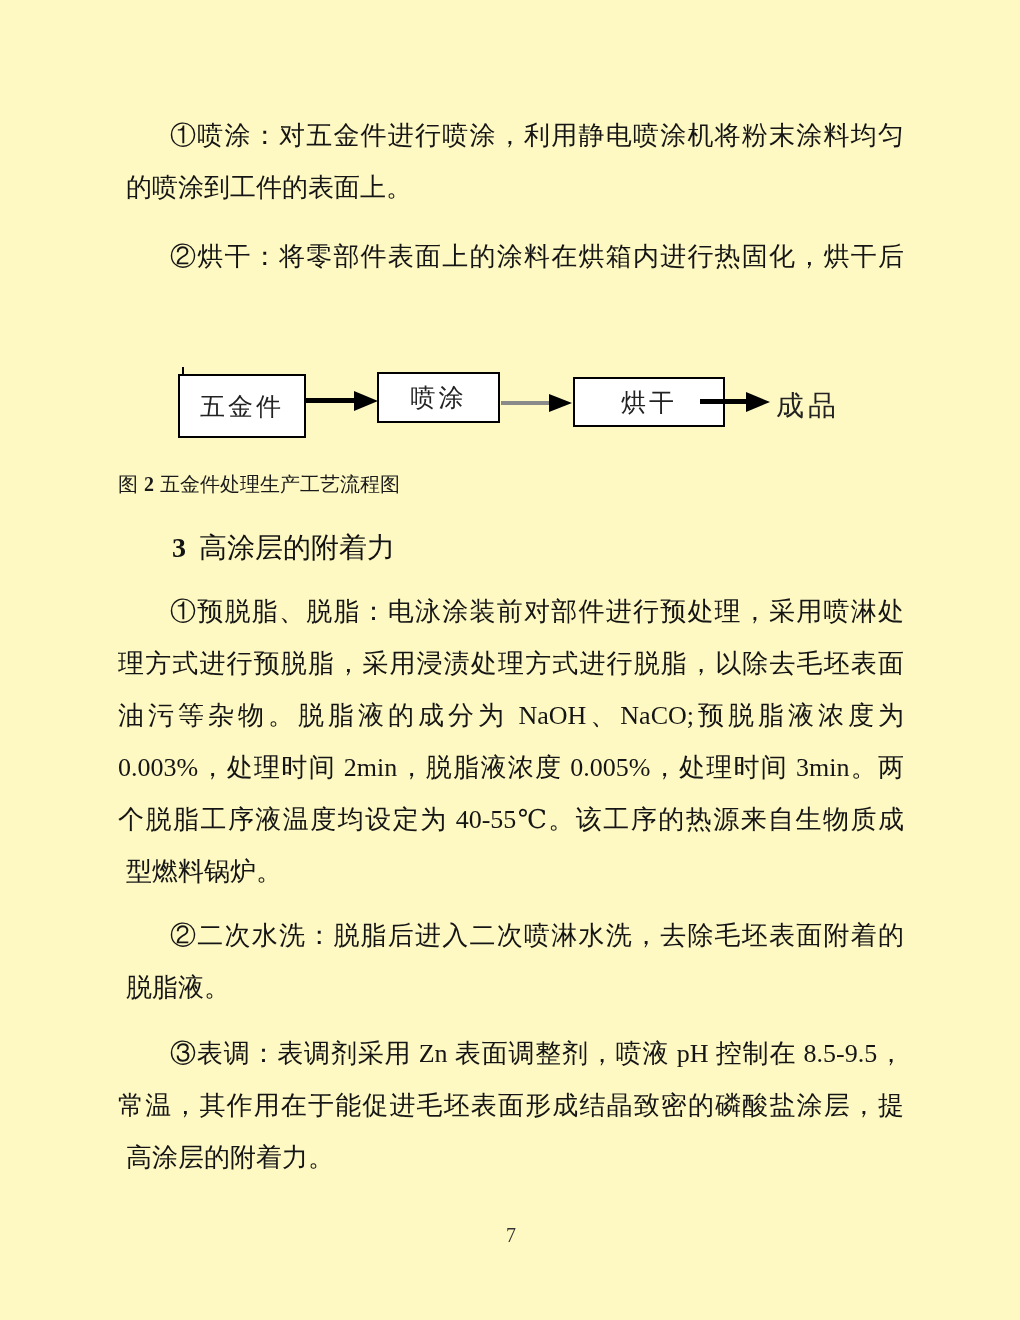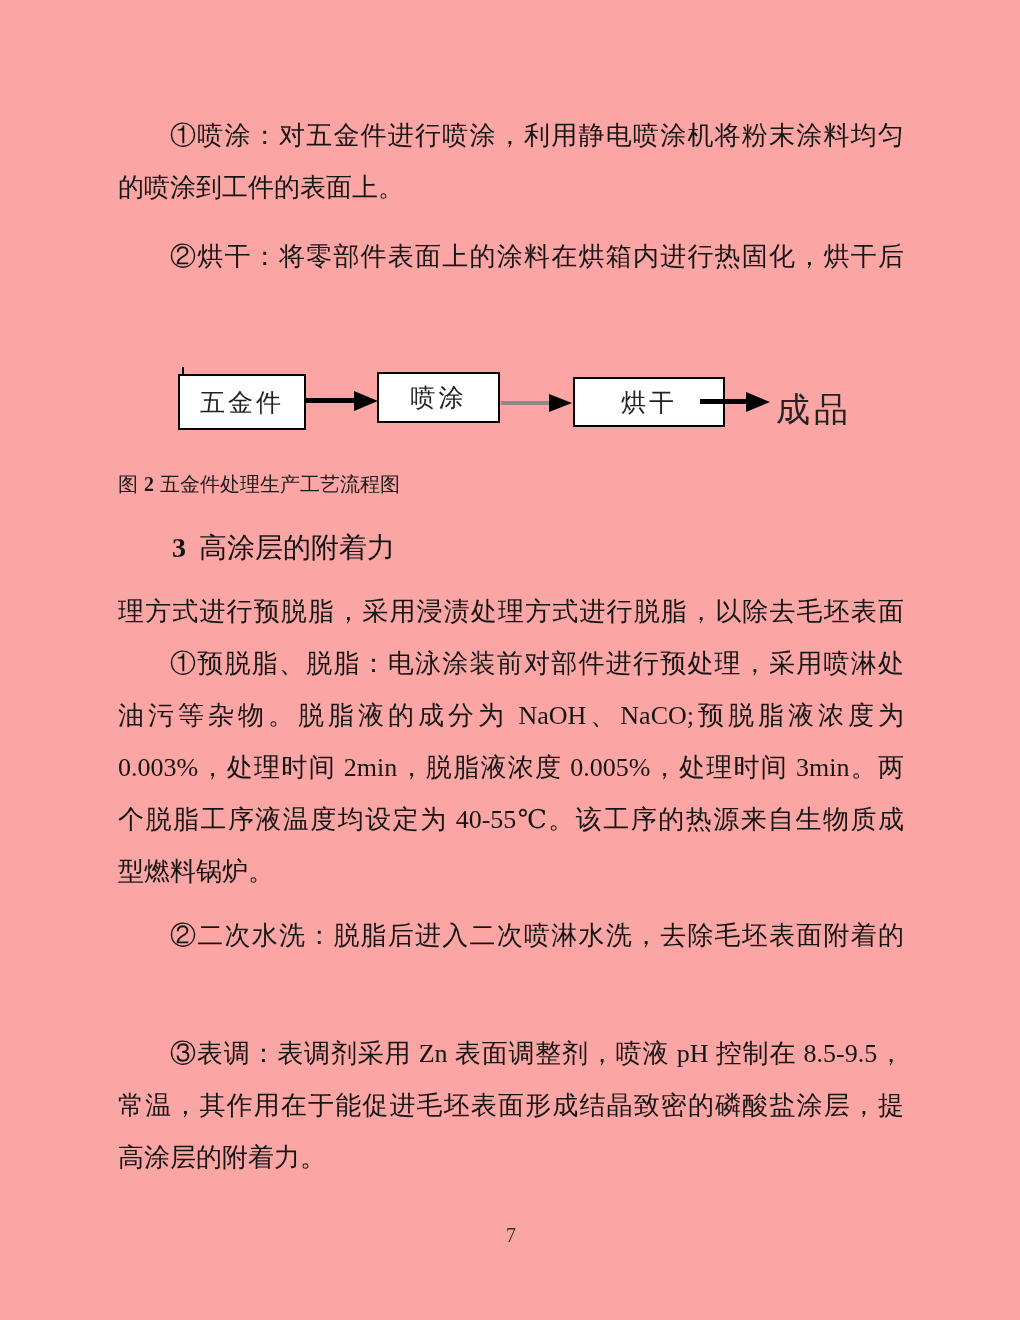--- a/index.html
+++ b/index.html
@@ -1,32 +1,32 @@
 <!DOCTYPE html>
 <html><head>
 <meta charset="utf-8">
 <style>
   html,body { margin:0; padding:0; background:#ffffff; }
   .page {
     position:relative;
     width:1020px; height:1320px;
-    background:#fca5a5;
+    background:#fef9c3;
     color:#151515;
     font-family:"Liberation Serif","DejaVu Serif",serif;
     overflow:hidden;
   }
   
   .para {
     position:absolute;
     left:118px; width:786px;
     font-size:26px;
     line-height:52px;
   }
   .ln { text-align:justify; text-align-last:justify; text-justify:inter-character; }
-  .ln.last { text-align-last:left; }
+  .ln.last { text-align-last:left;margin-left:8px; }
   .ln.first { text-indent:52px; }
 
   
   .heading {
     position:absolute;
     left:172px; top:526px;
     font-size:28px; line-height:44px;
     color:#121212;
   }
   .heading .num { font-weight:bold; margin-right:13px; }
@@ -43,21 +43,21 @@
   .shaft { position:absolute; background:#000; }
   .head {
     position:absolute; width:0; height:0;
     border-top:10px solid transparent;
     border-bottom:10px solid transparent;
     border-left:24px solid #000;
   }
   .cursor-mark { position:absolute; width:2px; background:#000; }
   .flow-result {
     position:absolute;
-    font-size:34px; letter-spacing:4px; color:#222;
+    font-size:28px; letter-spacing:4px; color:#222;
   }
 
   
   .caption {
     position:absolute;
     left:118px; width:786px; top:470px;
     font-size:20px; line-height:28px; color:#1a1a1a;
   }
   .caption .cap-num { font-weight:bold; margin:0 6px; }
 
@@ -79,21 +79,21 @@
     <div class="ln last">的喷涂到工件的表面上。</div>
   </div>
 
   <div class="para" style="top:231px">
     <div class="ln first">②烘干：将零部件表面上的涂料在烘箱内进行热固化，烘干后</div>
   </div>
 
   <div>
     <div class="cursor-mark" style="left:182px; top:367px; height:28px;"></div>
 
-    <div class="fbox" style="left:178px; top:374px; width:128px; height:56px;">
+    <div class="fbox" style="left:178px; top:374px; width:128px; height:64px;">
       <span>五金件</span>
     </div>
 
     <div class="shaft" style="left:306px; top:398px; width:50px; height:5px;"></div>
     <div class="head" style="left:354px; top:391px;"></div>
 
     <div class="fbox" style="left:377px; top:372px; width:123px; height:51px;">
       <span>喷涂</span>
     </div>
 
@@ -112,30 +112,31 @@
 
   <div class="caption">
     <span>图</span><span class="cap-num">2</span><span>五金件处理生产工艺流程图</span>
   </div>
 
   <div class="heading">
     <span class="num">3</span><span>高涂层的附着力</span>
   </div>
 
   <div class="para" style="top:586px">
+    <div class="ln first">①预脱脂、脱脂：电泳涂装前对部件进行预处理，采用喷淋处</div>
     <div class="ln">理方式进行预脱脂，采用浸渍处理方式进行脱脂，以除去毛坯表面</div>
-    <div class="ln first">①预脱脂、脱脂：电泳涂装前对部件进行预处理，采用喷淋处</div>
     <div class="ln">油污等杂物。脱脂液的成分为 NaOH、NaCO;预脱脂液浓度为</div>
     <div class="ln">0.003%，处理时间 2min，脱脂液浓度 0.005%，处理时间 3min。两</div>
     <div class="ln">个脱脂工序液温度均设定为 40-55℃。该工序的热源来自生物质成</div>
     <div class="ln last">型燃料锅炉。</div>
   </div>
 
   <div class="para" style="top:910px">
     <div class="ln first">②二次水洗：脱脂后进入二次喷淋水洗，去除毛坯表面附着的</div>
+    <div class="ln last">脱脂液。</div>
   </div>
 
   <div class="para" style="top:1028px">
     <div class="ln first">③表调：表调剂采用 Zn 表面调整剂，喷液 pH 控制在 8.5-9.5，</div>
     <div class="ln">常温，其作用在于能促进毛坯表面形成结晶致密的磷酸盐涂层，提</div>
     <div class="ln last">高涂层的附着力。</div>
   </div>
 
   <div class="pagenum">7</div>
 

